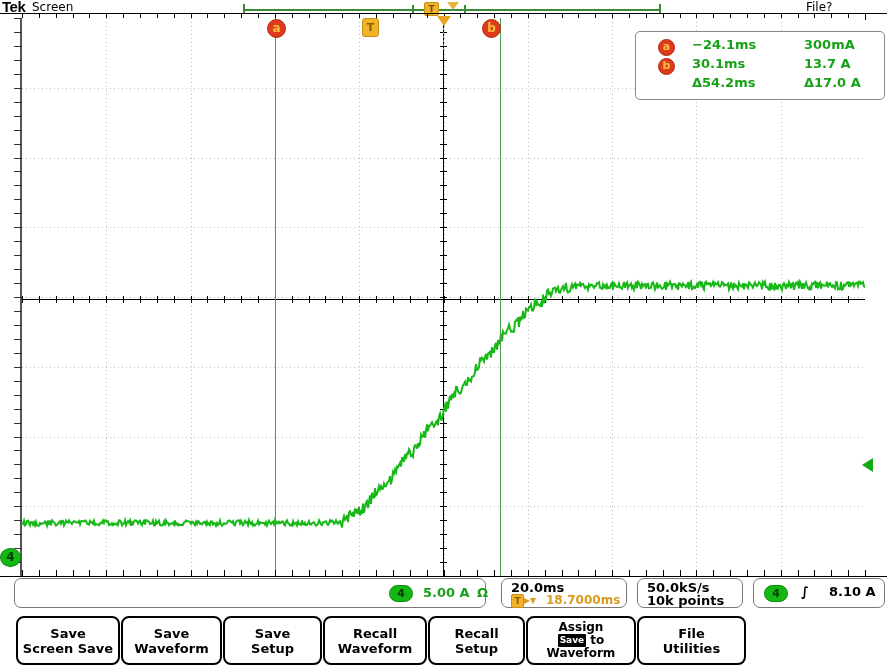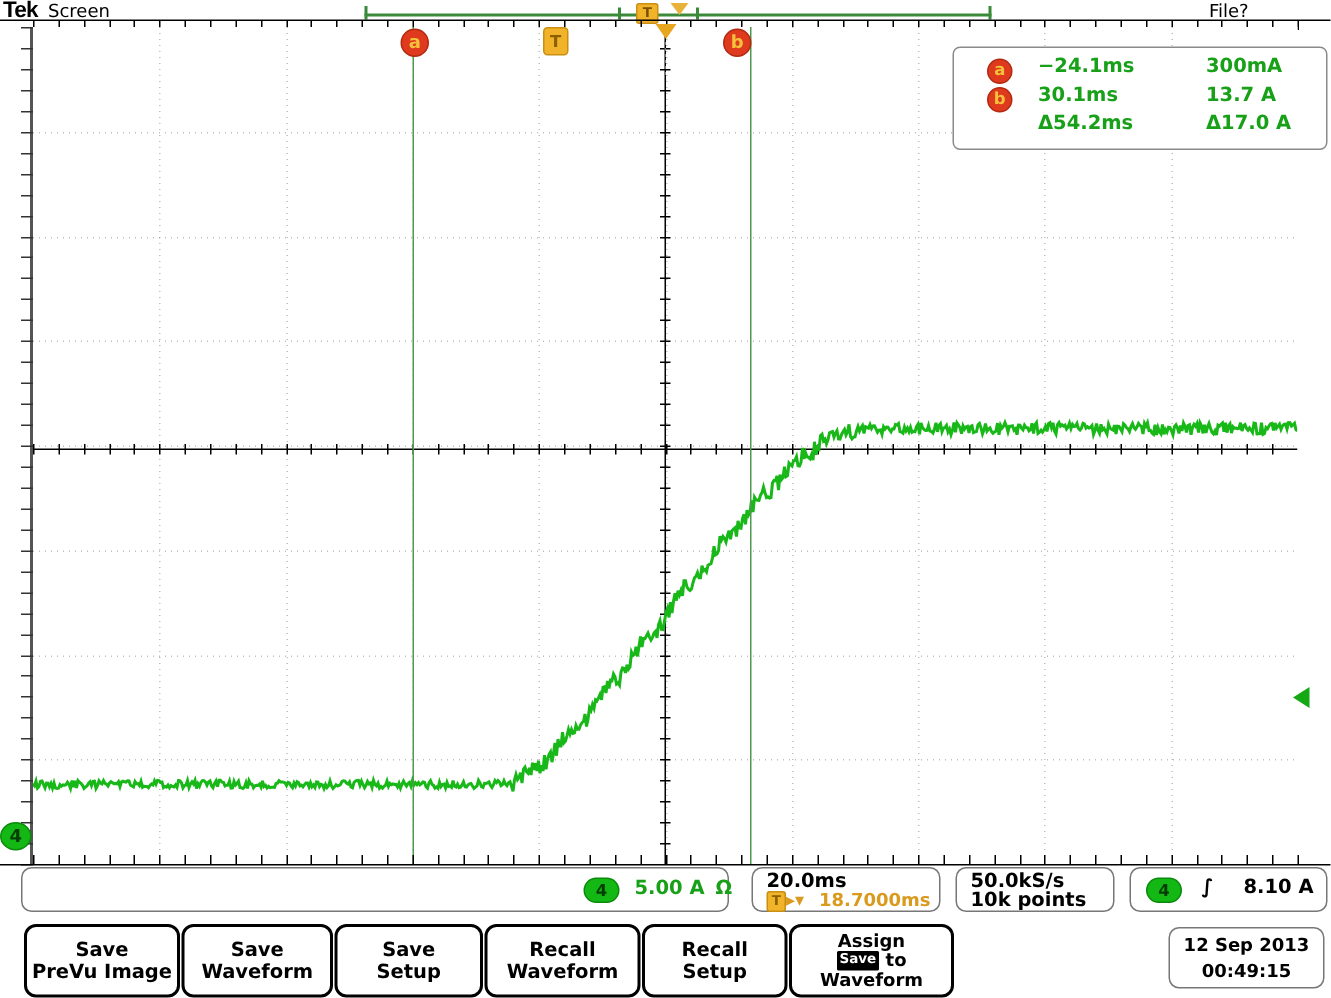--- a/index.html
+++ b/index.html
@@ -460,21 +460,21 @@
     <div class="sbox" style="left:753px;top:0;width:130px;">
       <div class="ch-badge-s" style="left:10px;top:6px;">4</div>
       <div class="s-black" style="left:47px;top:5px;">∫</div>
       <div class="s-black" style="left:75px;top:5px;">8.10 A</div>
     </div>
   </div>
 
   <div class="menurow">
     <div class="mbtn" style="left:16px;width:100px;">
       <span>Save</span>
-      <span>PreVu Image</span>
+      <span>Screen Save</span>
     </div>
     <div class="mbtn" style="left:121px;width:97px;">
       <span>Save</span>
       <span>Waveform</span>
     </div>
     <div class="mbtn" style="left:223px;width:95px;">
       <span>Save</span>
       <span>Setup</span>
     </div>
     <div class="mbtn" style="left:323px;width:100px;">
@@ -486,20 +486,20 @@
       <span>Setup</span>
     </div>
     <div class="mbtn" style="left:526px;width:106px;line-height:13px;font-size:12px;">
       <span>Assign</span>
       <span>
         <span class="savekey">Save</span>
         <span>to</span>
       </span>
       <span>Waveform</span>
     </div>
-
-    <div class="datebox">
-      <div>12 Sep 2013</div>
-      <div>00:49:15</div>
-    </div>
+    <div class="mbtn" style="left:637px;width:105px;">
+      <span>File</span>
+      <span>Utilities</span>
+    </div>
+
   </div>
 
 </div>
 
 </body></html>

